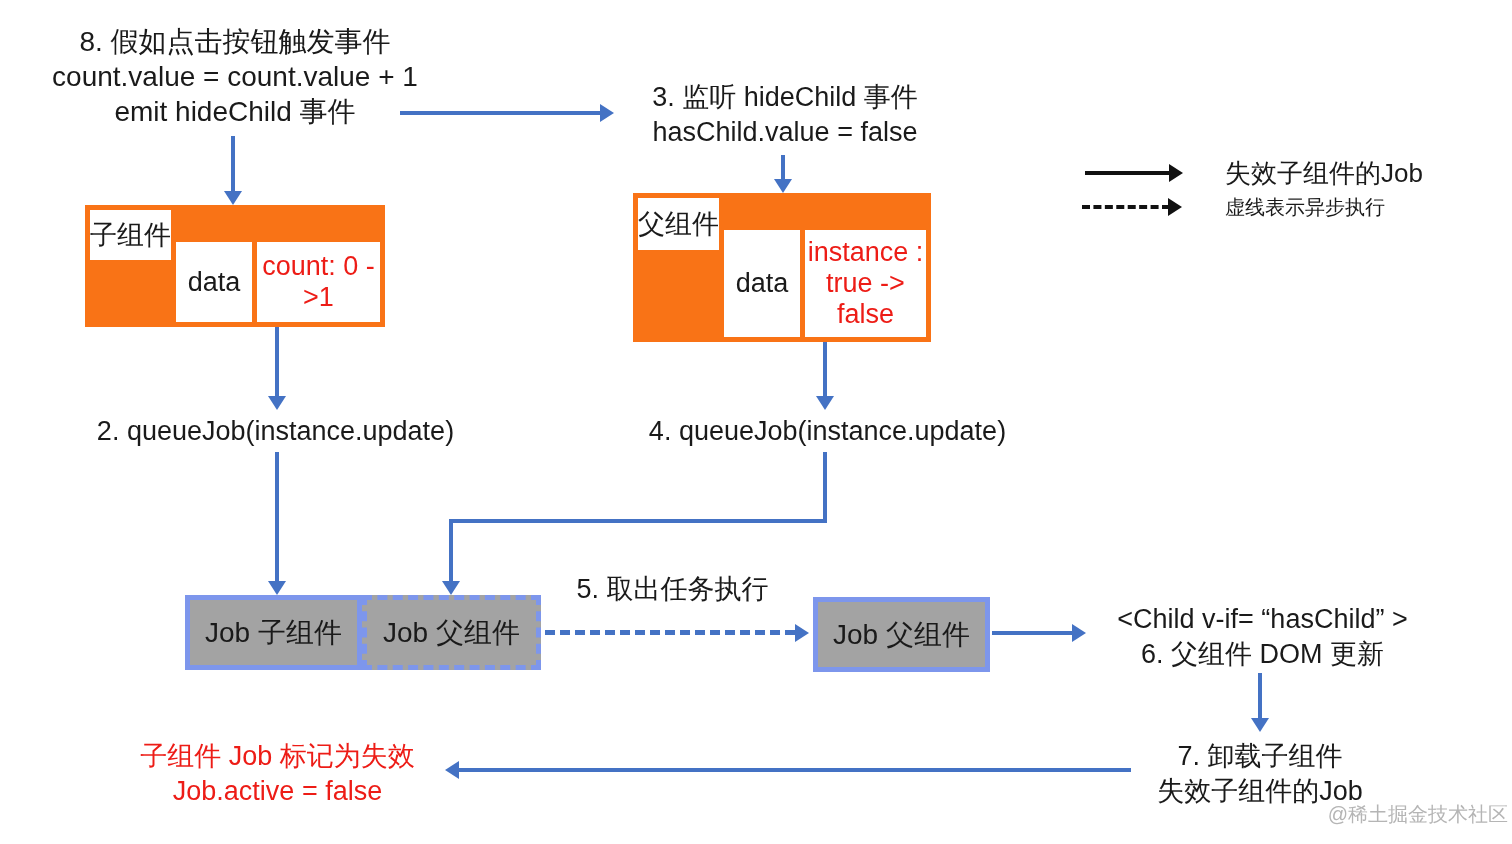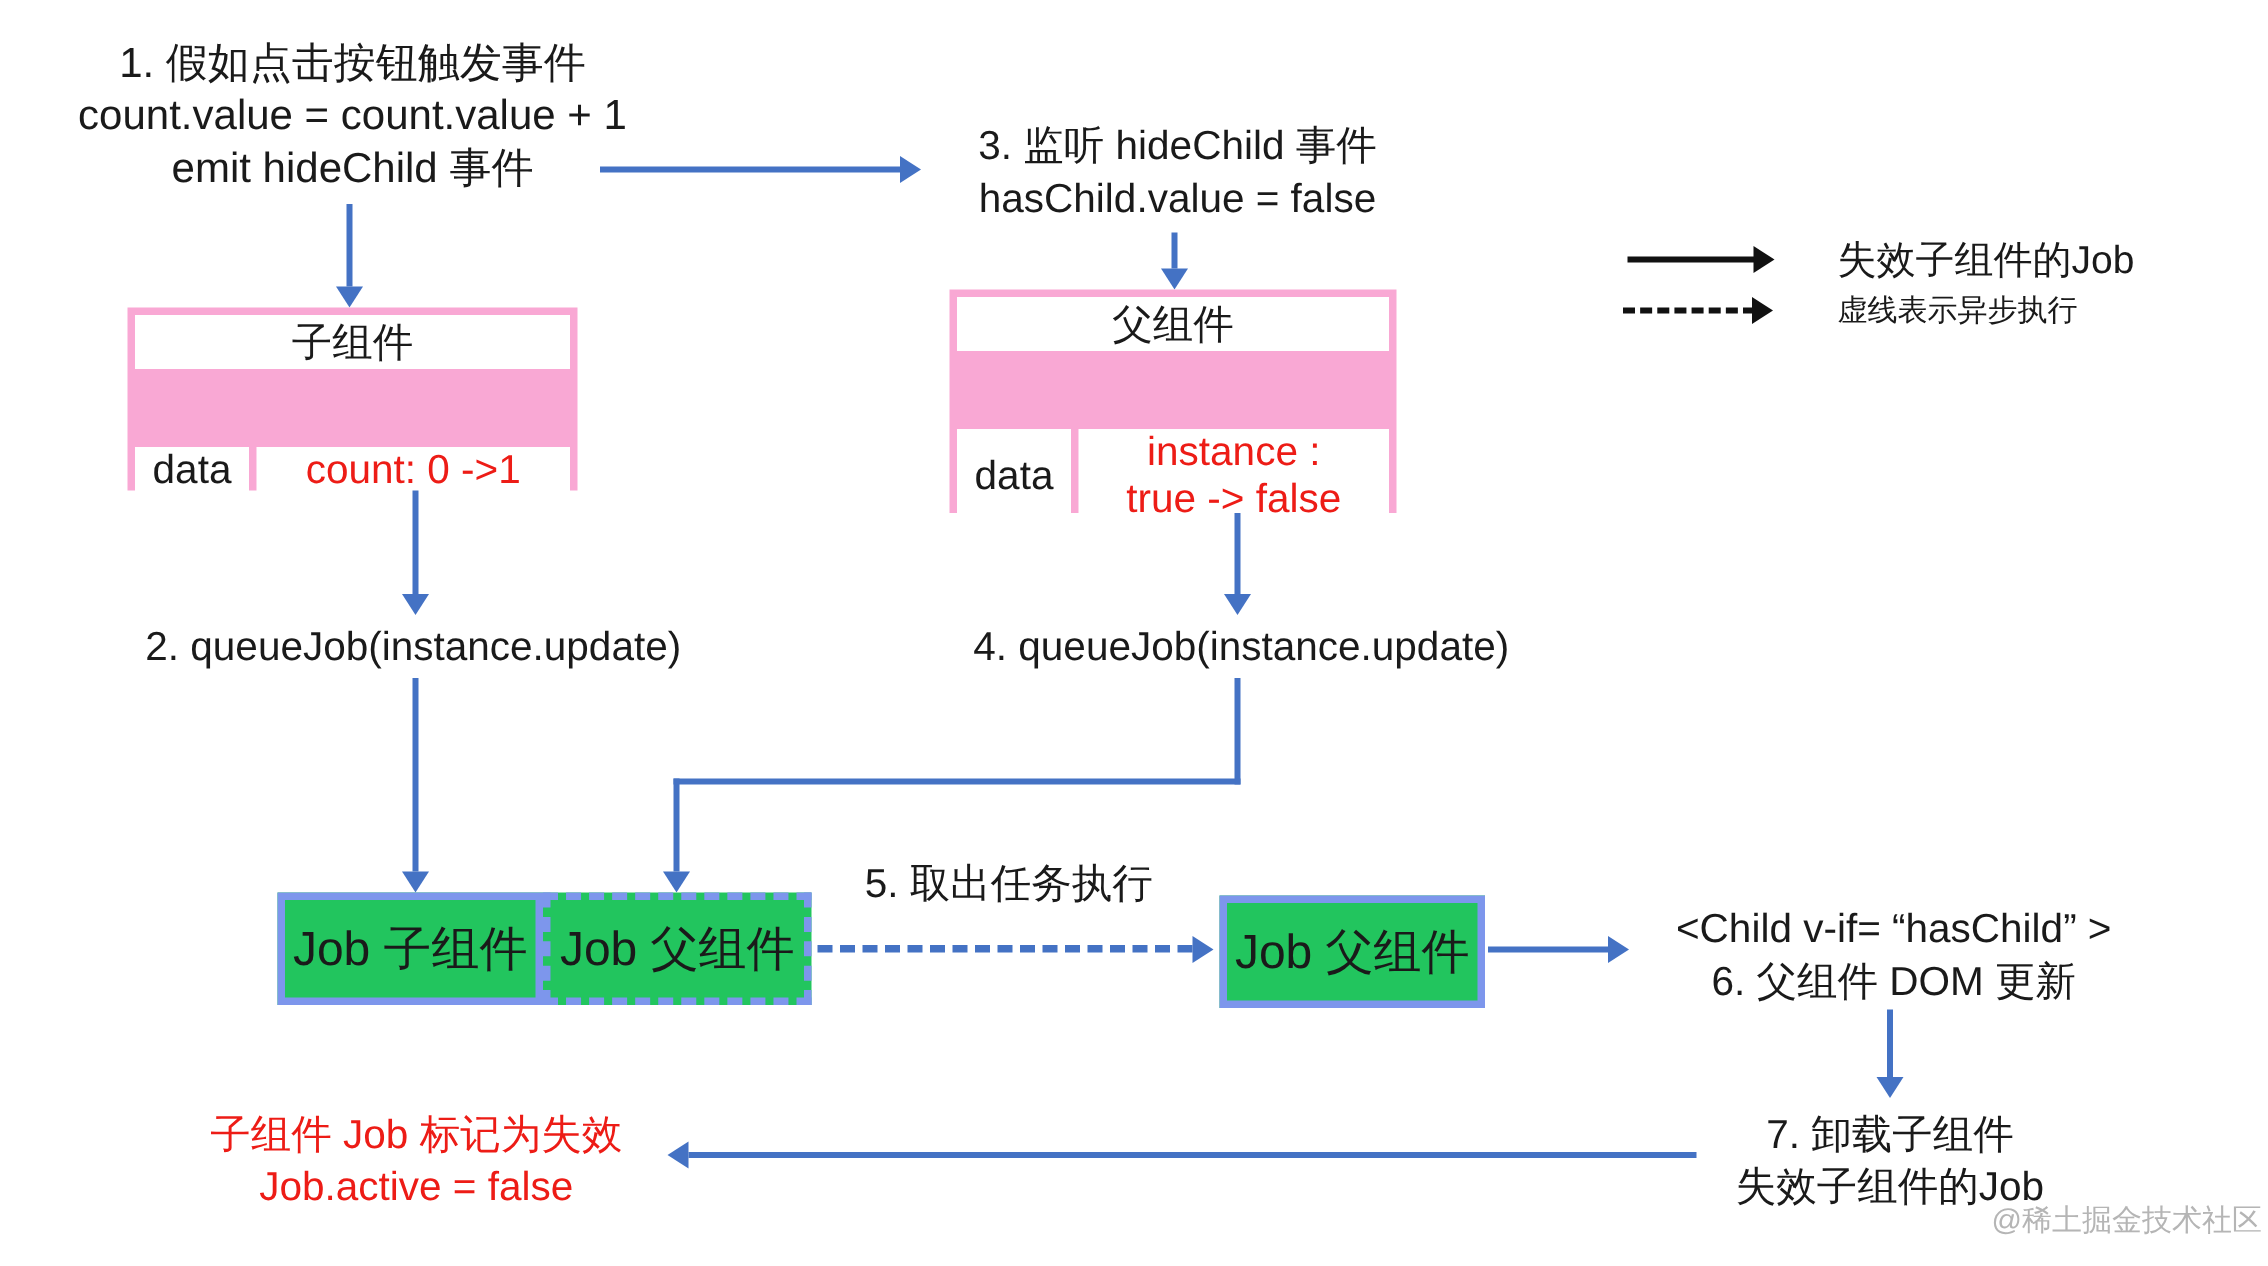--- a/index.html
+++ b/index.html
@@ -5,47 +5,47 @@
   html,body{margin:0;padding:0;background:#fff;}
   .canvas{
     position:relative;width:1512px;height:844px;background:#ffffff;overflow:hidden;
     font-family:"Liberation Sans","DejaVu Sans",sans-serif;color:#1a1a1a;
   }
   .txt{position:absolute;text-align:center;font-size:27px;line-height:35px;color:#1a1a1a;white-space:nowrap;}
   .txt.big{font-size:28px;}
   .txt.red{color:#ed1c16;}
   .txt.gray{color:#b5b5b5;font-size:20px;line-height:28px;}
   
-  .combox{position:absolute;background:#f9a8d4;padding:5px;display:flex;flex-direction:column;gap:20px;box-sizing:border-box;}
+  .combox{position:absolute;background:#f97316;padding:5px;display:flex;flex-direction:row;gap:5px;box-sizing:border-box;}
   .combox .hdr{background:#fff;display:flex;align-items:center;justify-content:center;font-size:27px;}
   .combox .row{display:flex;gap:5px;flex:1;margin-top:32px;}
   .combox .cell{background:#fff;display:flex;align-items:center;justify-content:center;font-size:27px;}
   .combox .value{flex:1;color:#ed1c16;text-align:center;line-height:31px;}
   
-  .jobbox{position:absolute;box-sizing:border-box;background:#22c55e;border:5px solid #7d96ec;
-          display:flex;align-items:center;justify-content:center;font-size:32px;color:#1a1a1a;}
+  .jobbox{position:absolute;box-sizing:border-box;background:#a3a3a3;border:5px solid #7d96ec;
+          display:flex;align-items:center;justify-content:center;font-size:28px;color:#1a1a1a;}
   .jobbox.dashed{border-style:dashed;}
   
   .line{position:absolute;background:#4472c4;}
   .line.dashedh{background:transparent;height:0;border-top:5px dashed #4472c4;}
   .line.black{background:#111;}
   .line.blackdash{background:transparent;height:0;border-top:4px dashed #111;}
   .head{position:absolute;width:0;height:0;}
   .head.down{border-left:9px solid transparent;border-right:9px solid transparent;border-top:14px solid #4472c4;}
   .head.right{border-top:9px solid transparent;border-bottom:9px solid transparent;border-left:14px solid #4472c4;}
   .head.left{border-top:9px solid transparent;border-bottom:9px solid transparent;border-right:14px solid #4472c4;}
   .head.blackright{border-top:9px solid transparent;border-bottom:9px solid transparent;border-left:14px solid #111;}
 </style>
 </head>
 <body>
 
 <div class="canvas">
 
   <div class="txt big" style="left:15px;top:24px;width:440px;">
-    <div>1. 假如点击按钮触发事件</div>
+    <div>8. 假如点击按钮触发事件</div>
     <div>count.value = count.value + 1</div>
     <div>emit hideChild 事件</div>
   </div>
 
   <div class="line" style="left:400px;top:111px;width:202px;height:4px;"></div>
   <div class="head right" style="left:600px;top:104px;"></div>
 
   <div class="txt" style="left:625px;top:80px;width:320px;">
     <div>3. 监听 hideChild 事件</div>
     <div>hasChild.value = false</div>

